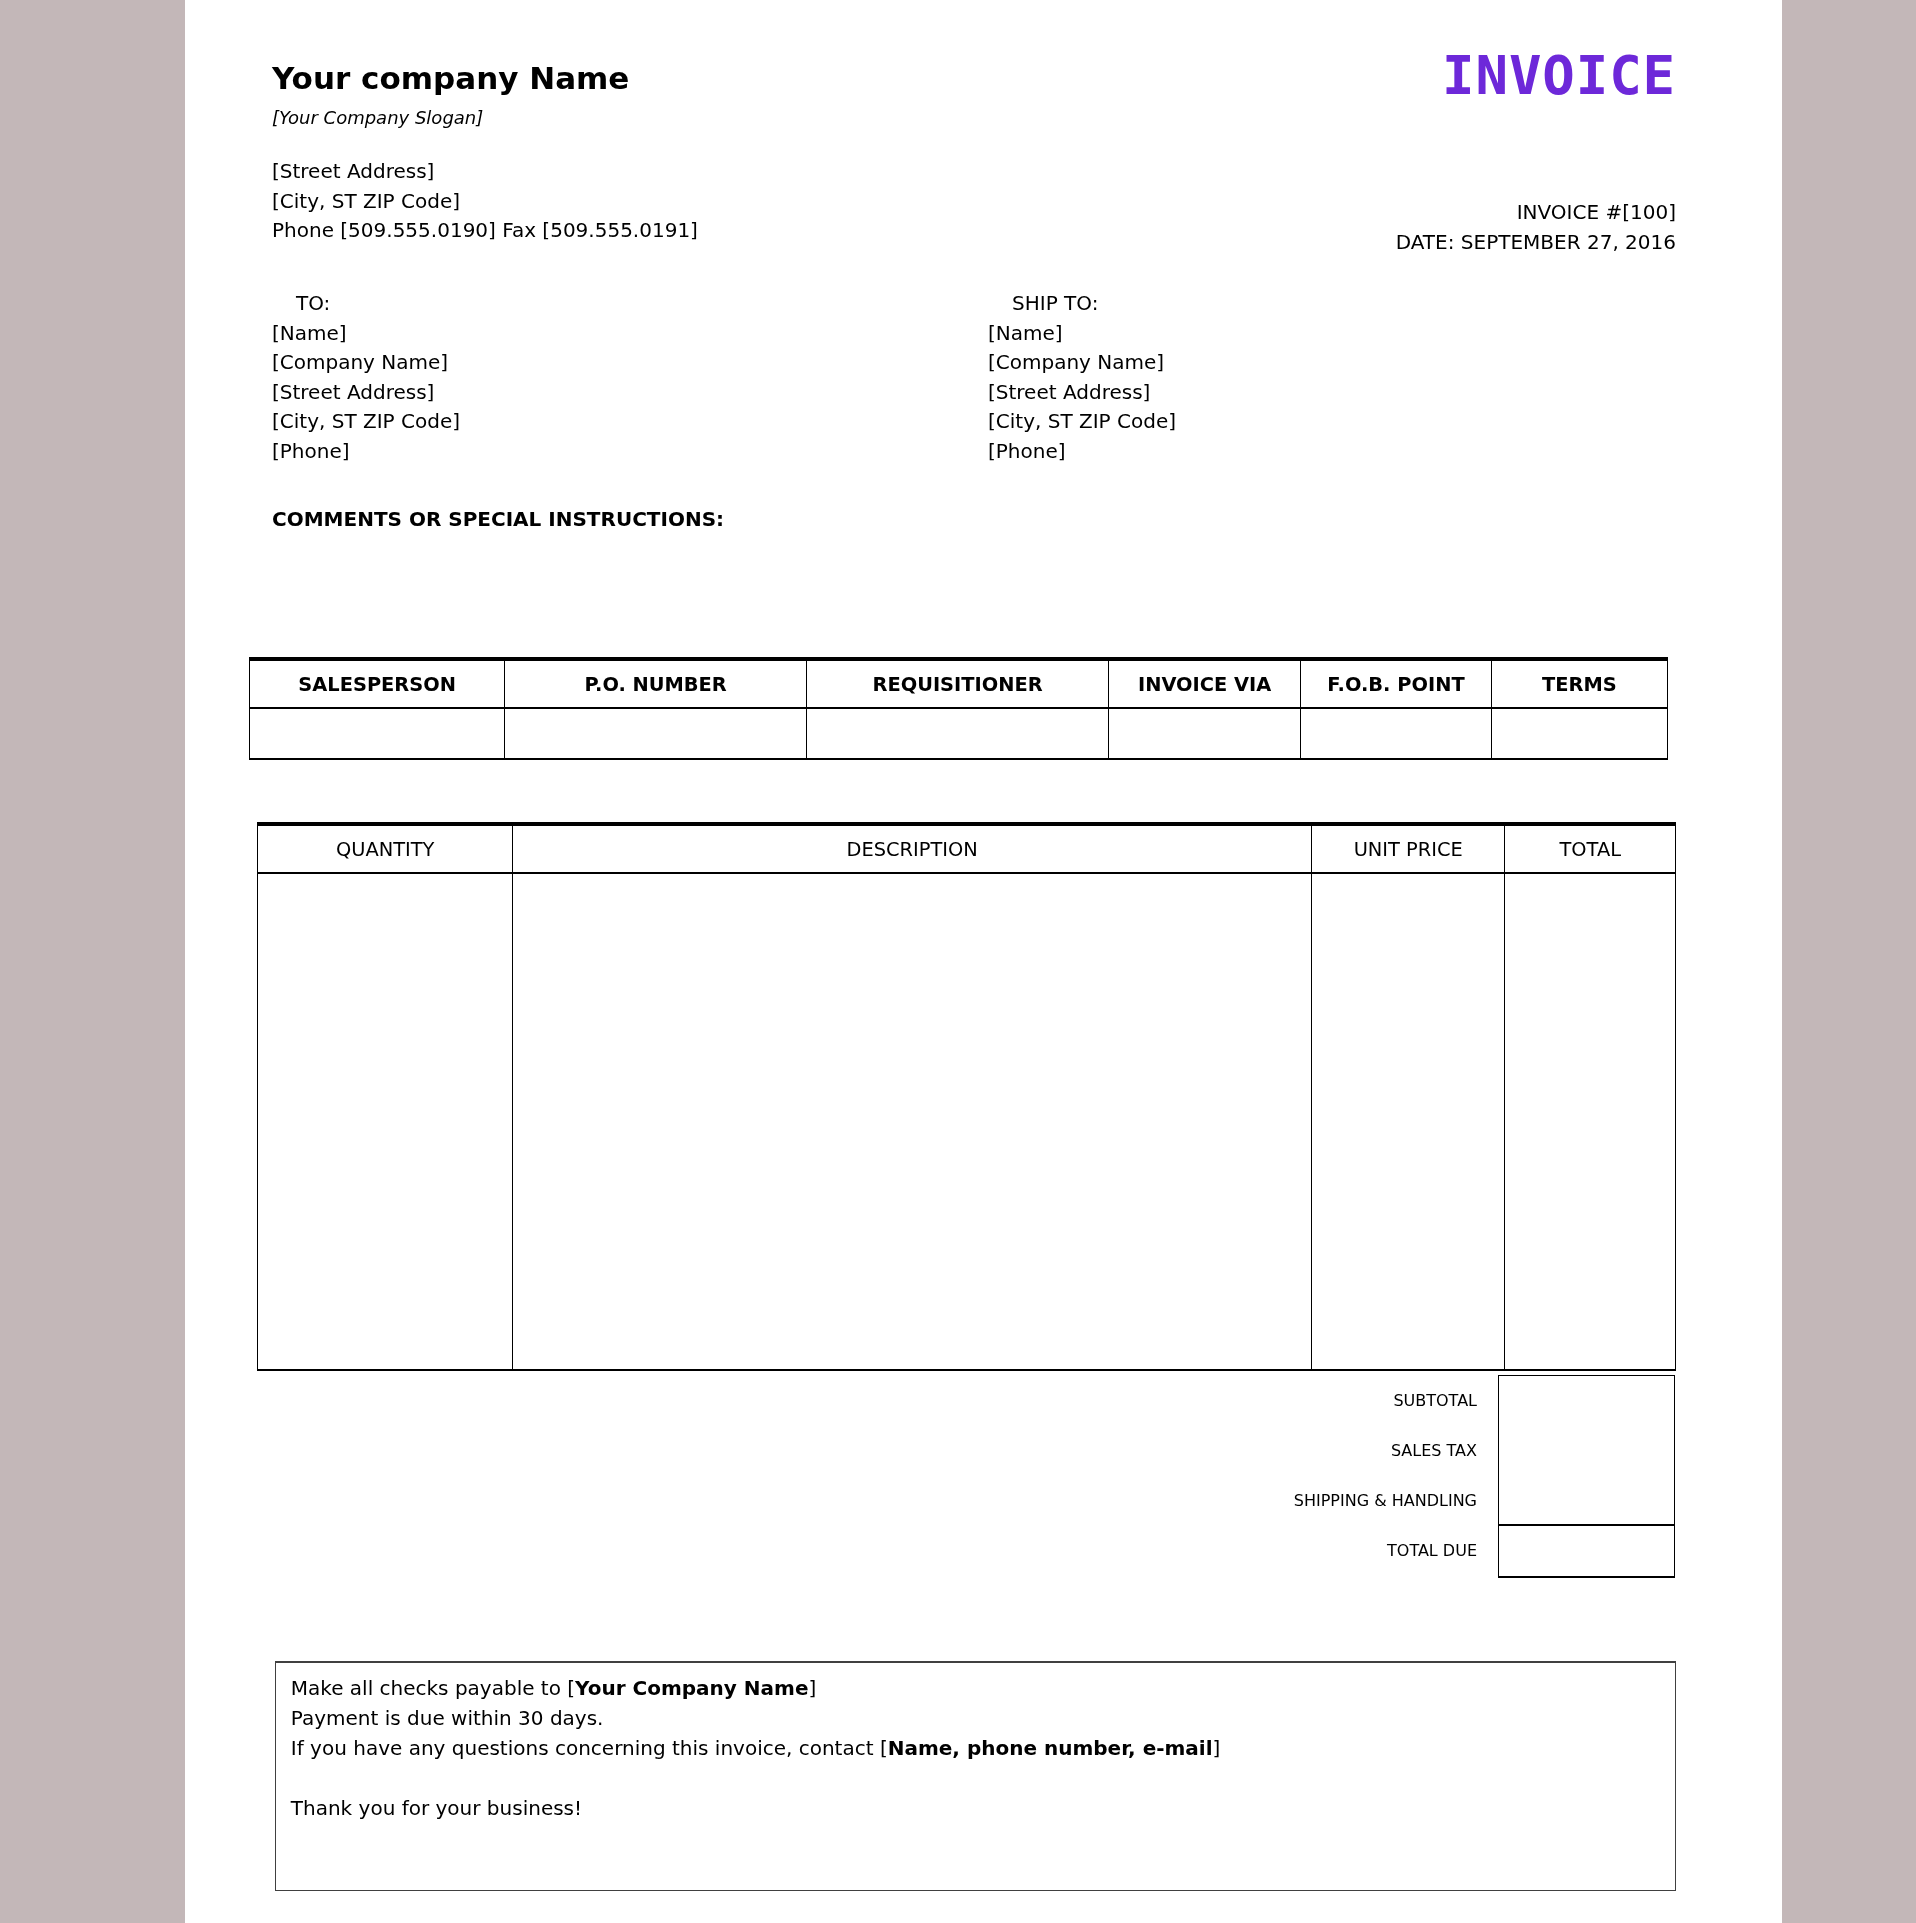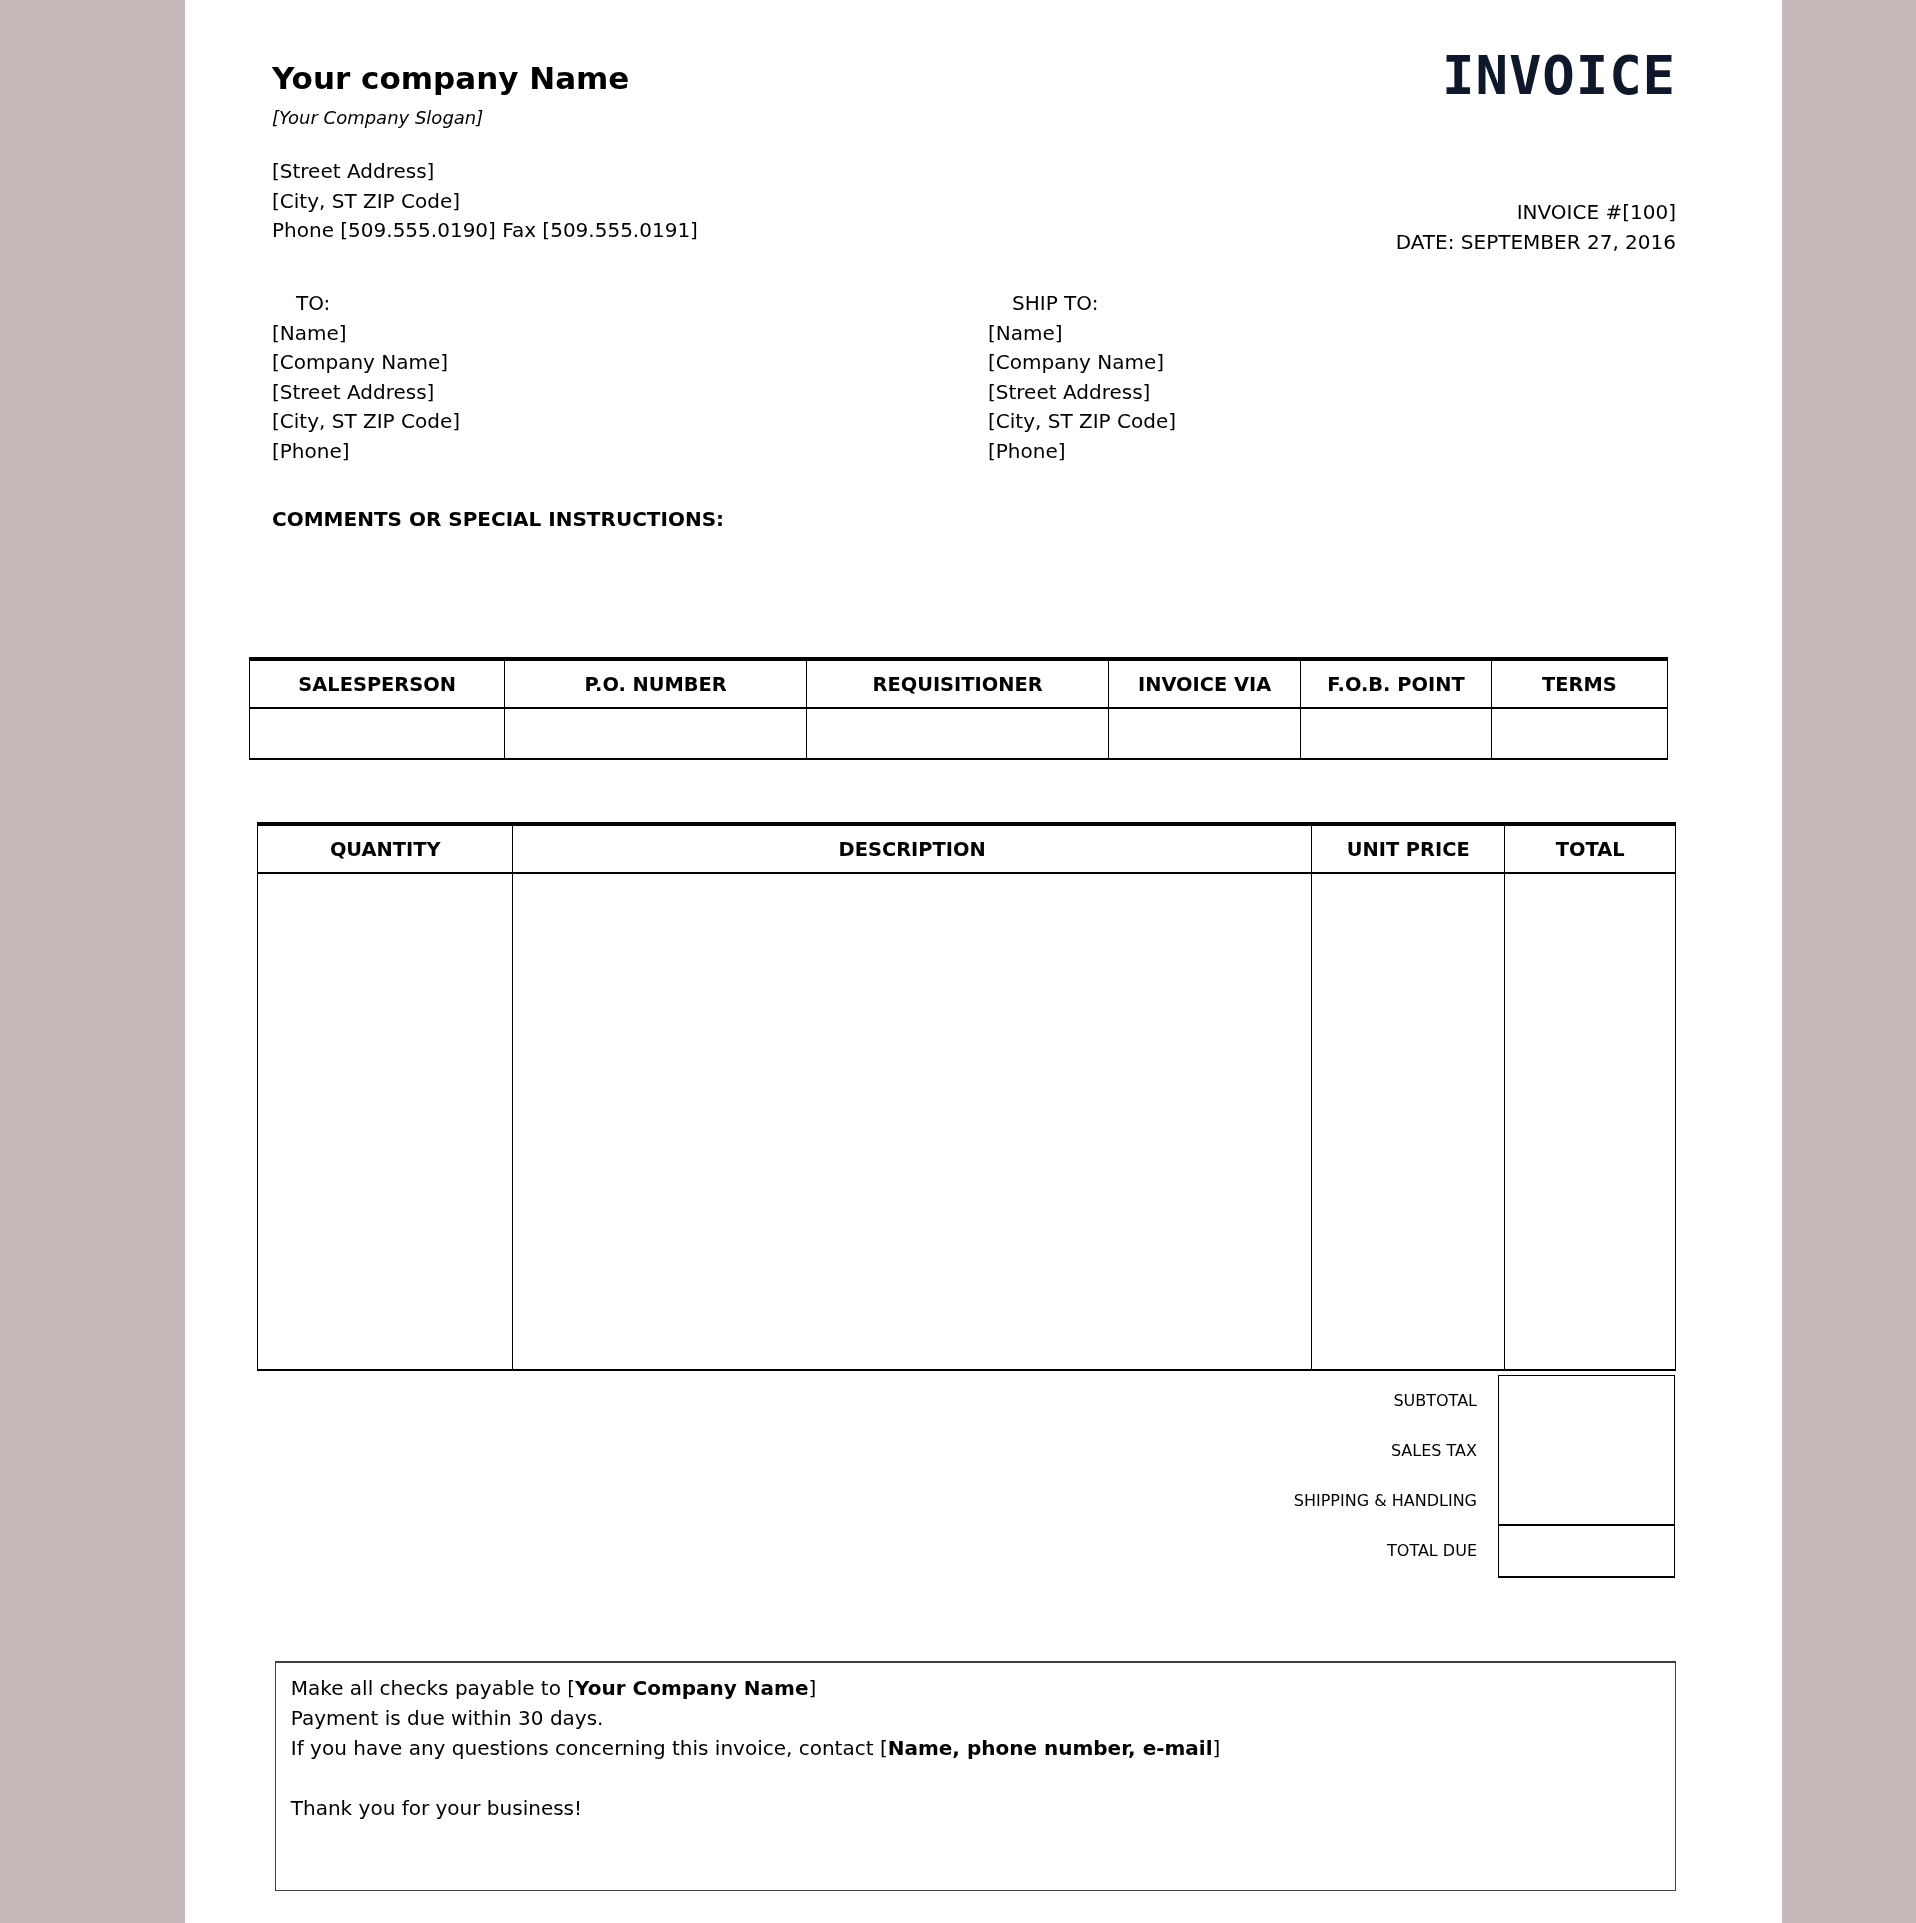--- a/index.html
+++ b/index.html
@@ -18,21 +18,21 @@
   }
   .abs { position: absolute; }
 
   
   .company-name { left: 87px; top: 59px; font-size: 31px; font-weight: bold; line-height: 39px; }
   .company-slogan { left: 87px; top: 103px; font-size: 18px; font-style: italic; line-height: 29.5px; }
   .invoice-title {
     right: 106px; top: 48px;
     font-family: "DejaVu Sans Mono", "Liberation Mono", monospace;
     font-size: 54px; font-weight: bold; letter-spacing: 0.9px;
-    color: #0f172a; line-height: 55px;
+    color: #6d28d9; line-height: 55px;
   }
   .company-address { left: 87px; top: 157px; font-size: 20px; line-height: 29.5px; }
   .invoice-meta { right: 106px; top: 198px; font-size: 20px; line-height: 29.5px; text-align: right; }
 
   
   .to-block { left: 87px; top: 289px; font-size: 20px; line-height: 29.5px; }
   .shipto-block { left: 803px; top: 289px; font-size: 20px; line-height: 29.5px; }
   .block-label { font-weight: normal; margin-left: 24px; }
 
   .comments-label { left: 87px; top: 507px; font-size: 20px; font-weight: bold; }
@@ -61,21 +61,21 @@
   
   .items-table {
     left: 72px; top: 822px; width: 1419px;
     display: grid;
     grid-template-columns: 18.02% 56.36% 13.66% 11.96%;
     border: 1.8px solid #000; border-top: 4.6px solid #000; border-bottom: 2.8px solid #000;
     background: #fff; box-sizing: border-box;
   }
   .items-table .th {
     height: 48px; display: flex; align-items: center; justify-content: center;
-    font-size: 19.4px; font-weight: bold;
+    font-size: 19.4px; font-weight: normal;
     border-bottom: 2.8px solid #000; border-right: 1.8px solid #000;
     box-sizing: border-box;
   }
   .items-table .th:nth-child(4) { border-right: none; }
   .items-table .td {
     height: 495px; border-right: 1.8px solid #000; box-sizing: border-box;
     font-size: 19.4px; padding: 5.5px 9.2px;
   }
   .items-table .td:nth-child(8) { border-right: none; }
 

